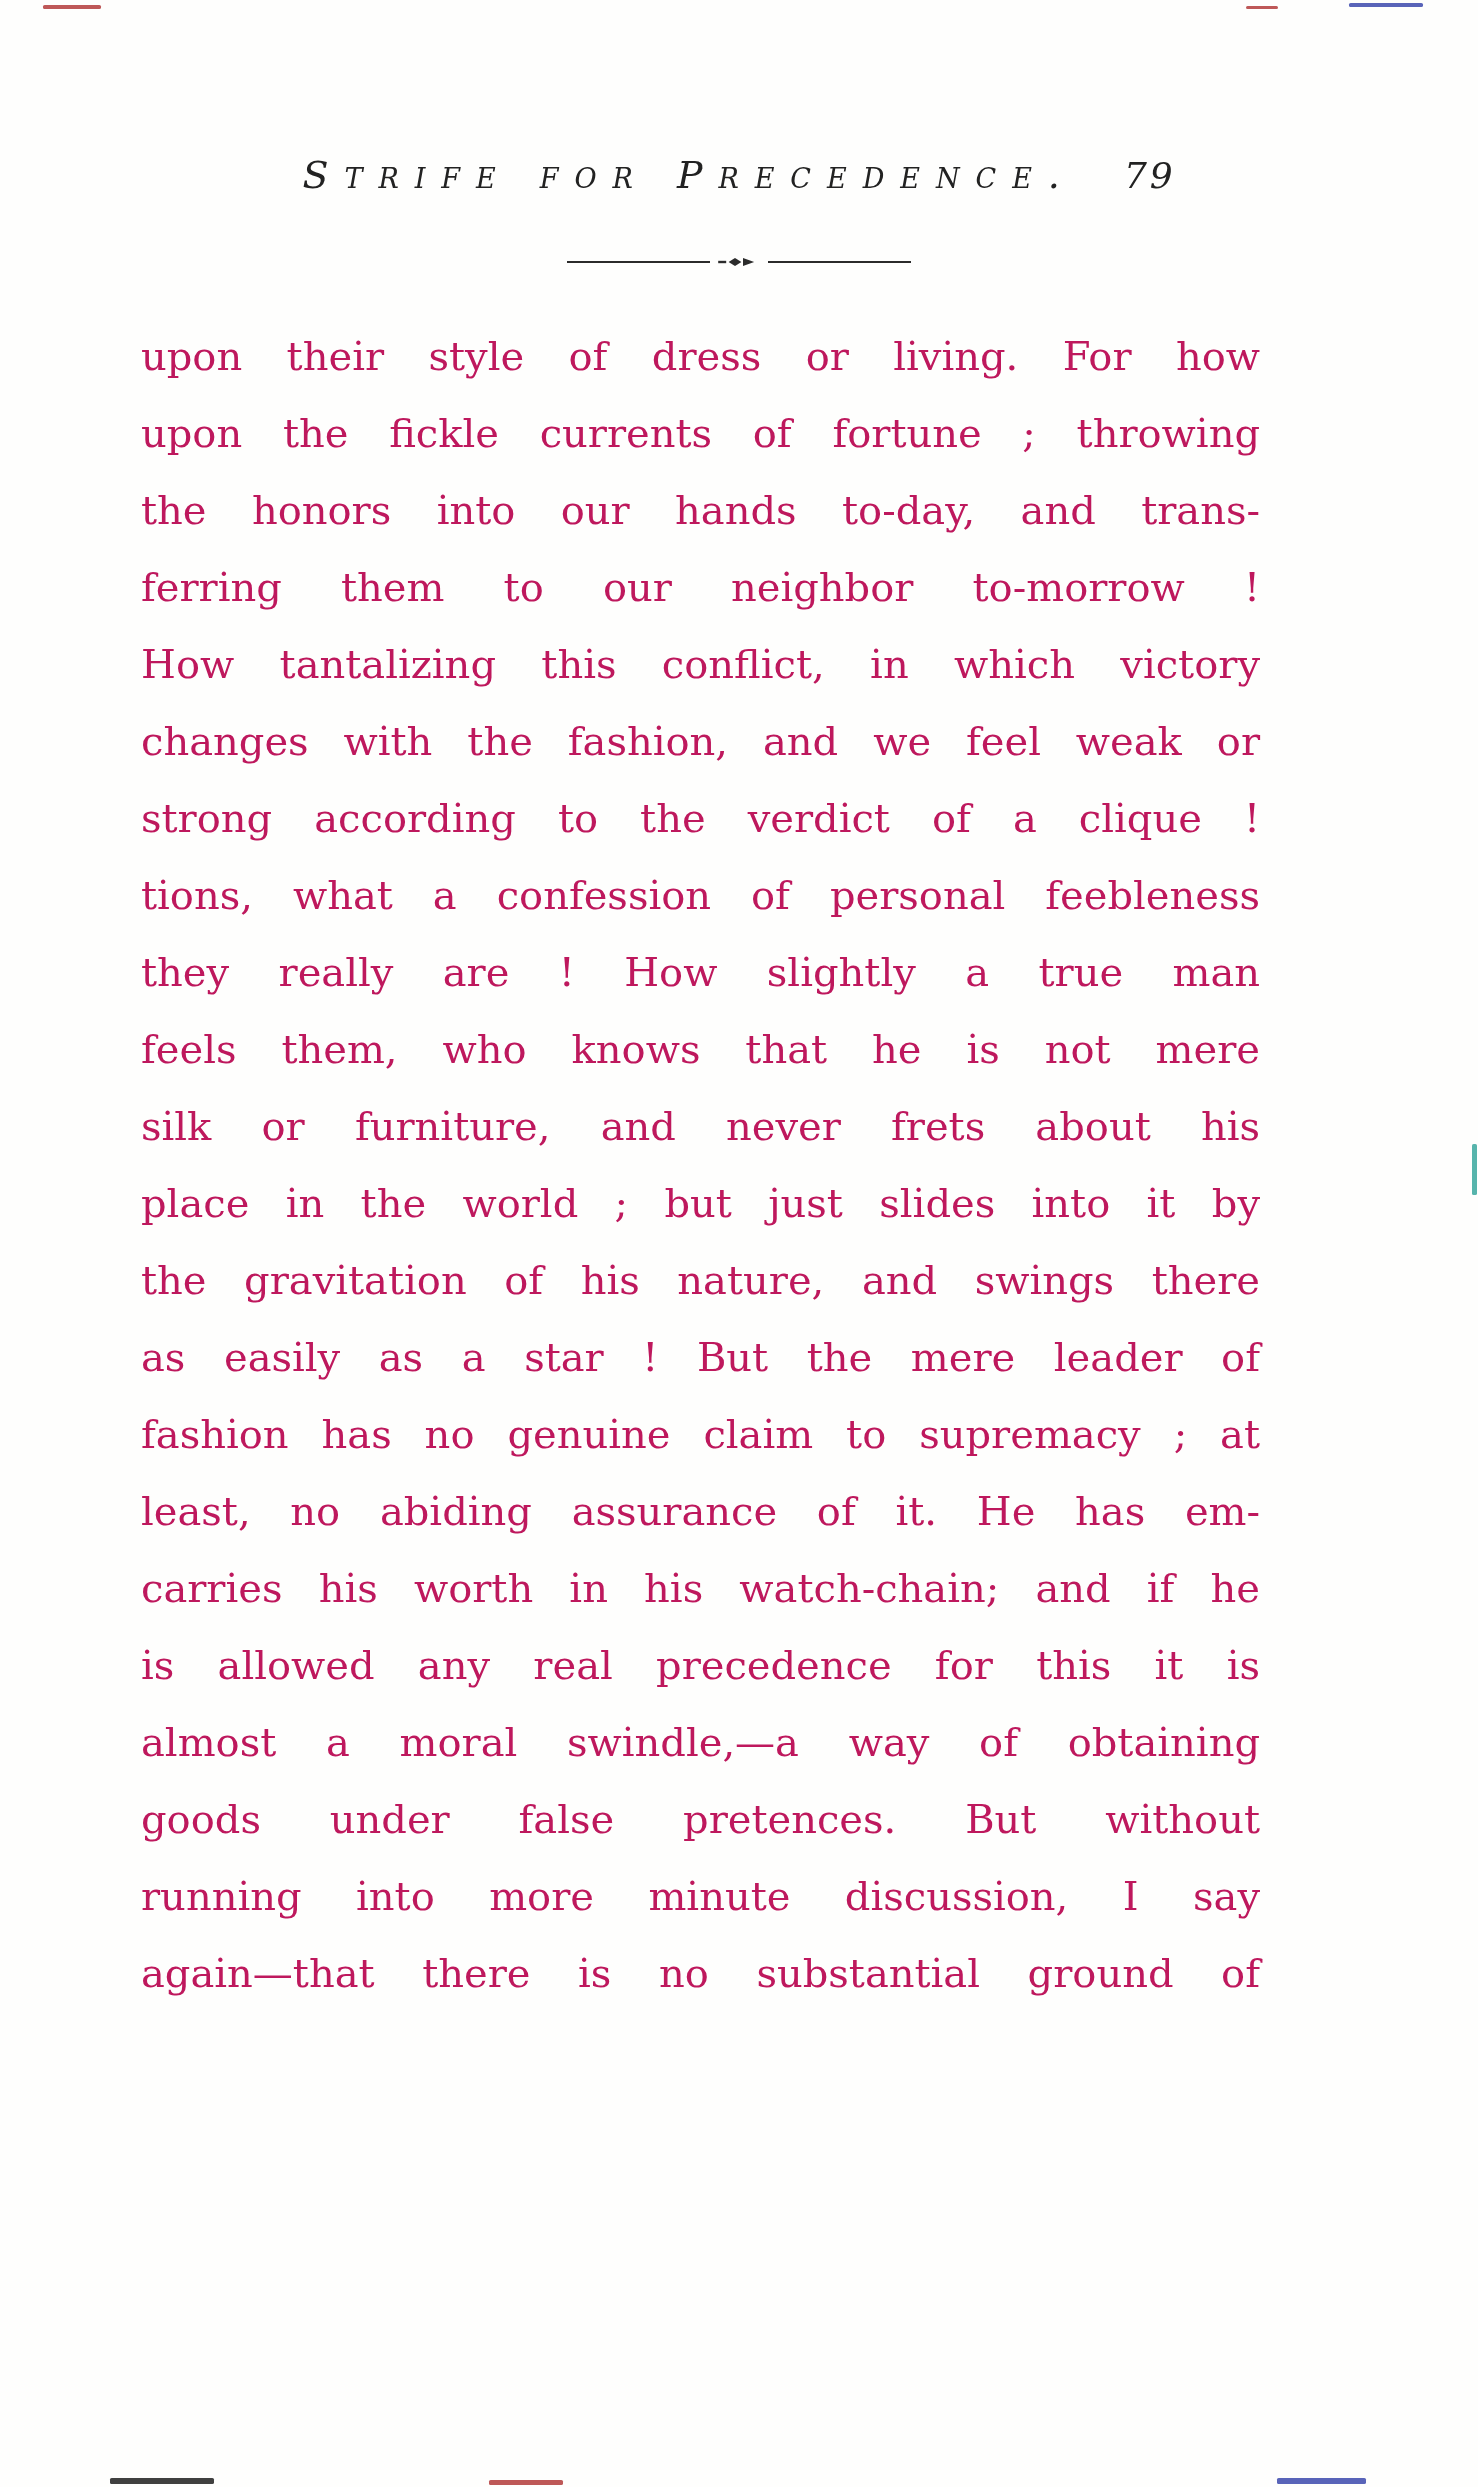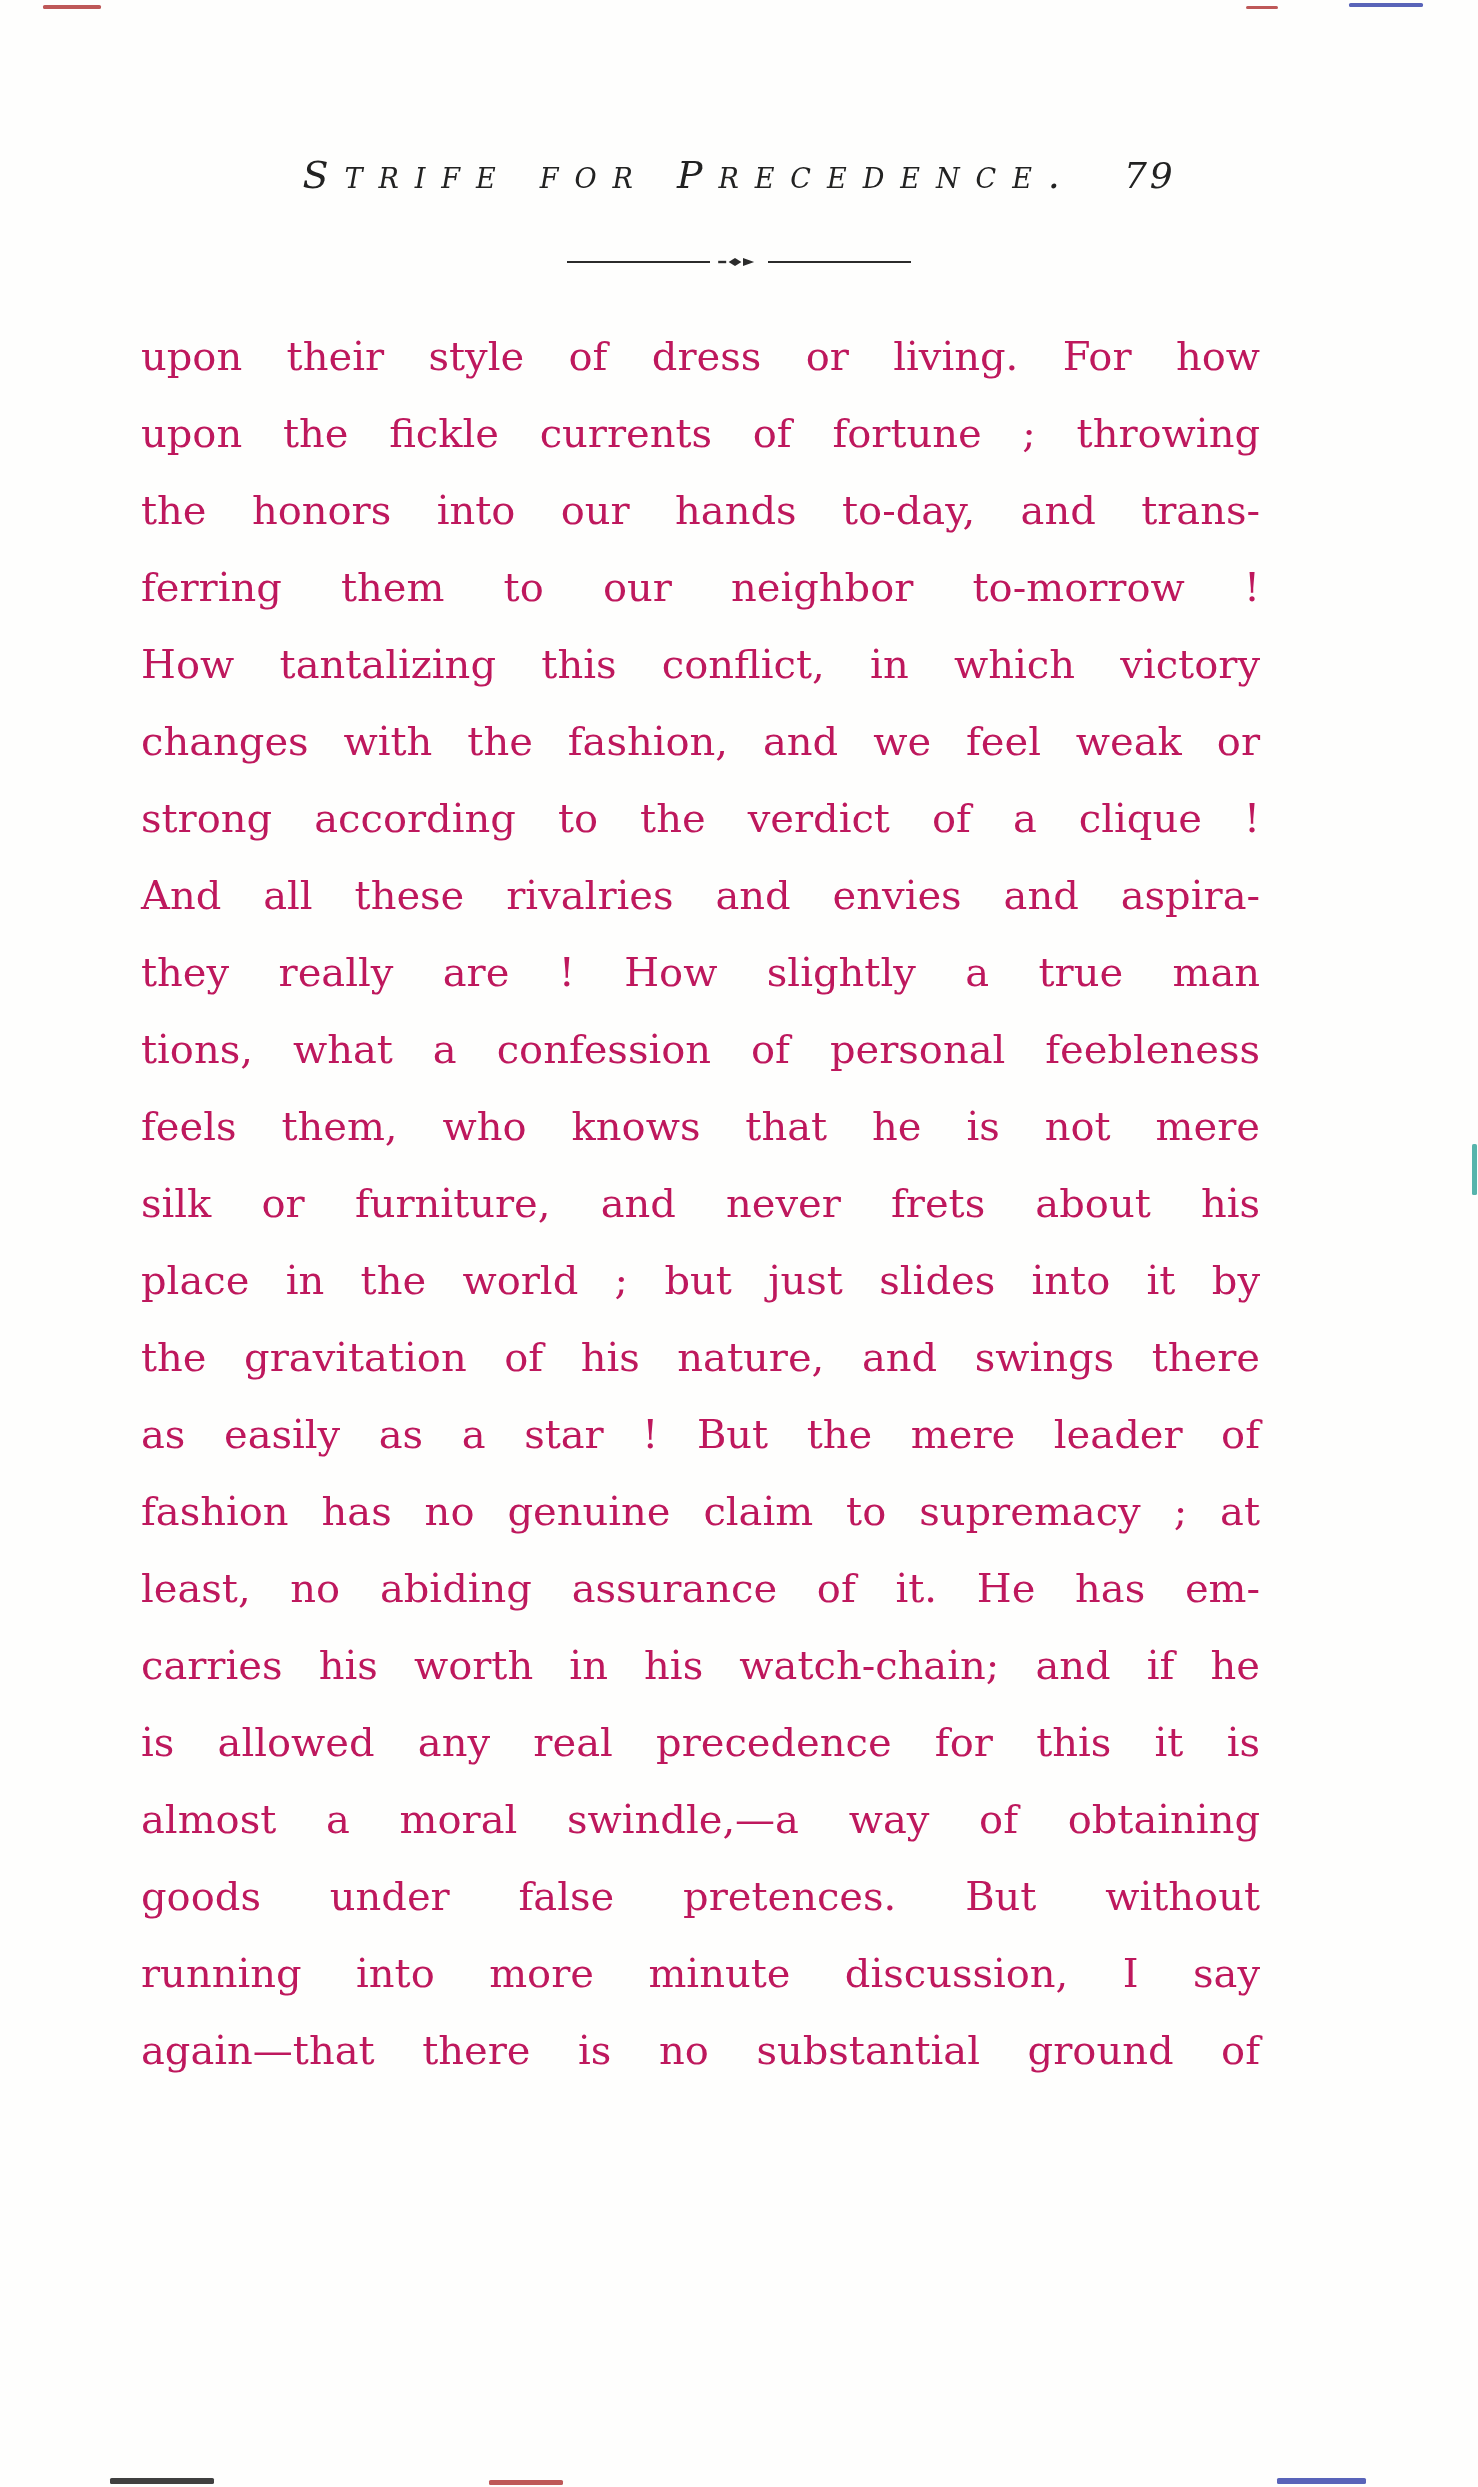--- a/index.html
+++ b/index.html
@@ -115,23 +115,22 @@
   </div>
 
   <div class="text-block">
     <div class="line">upon their style of dress or living.  For how</div>
     <div class="line">upon the fickle currents of fortune ; throwing</div>
     <div class="line">the honors into our hands to-day, and trans-</div>
     <div class="line">ferring them to our neighbor to-morrow !</div>
     <div class="line">How tantalizing this conflict, in which victory</div>
     <div class="line">changes with the fashion, and we feel weak or</div>
     <div class="line">strong according to the verdict of a clique !</div>
-    <div class="line">And all these rivalries and envies and aspira-</div>
+    <div class="line">tions, what a confession of personal feebleness</div>
     <div class="line">they really are !  How slightly a true man</div>
-    <div class="line">tions, what a confession of personal feebleness</div>
     <div class="line">feels them, who knows that he is not mere</div>
     <div class="line">silk or furniture, and never frets about his</div>
     <div class="line">place in the world ; but just slides into it by</div>
     <div class="line">the gravitation of his nature, and swings there</div>
     <div class="line">as easily as a star !  But the mere leader of</div>
     <div class="line">fashion has no genuine claim to supremacy ; at</div>
     <div class="line">least, no abiding assurance of it.  He has em-</div>
     <div class="line">carries his worth in his watch-chain; and if he</div>
     <div class="line">is allowed any real precedence for this it is</div>
     <div class="line">almost a moral swindle,—a way of obtaining</div>

